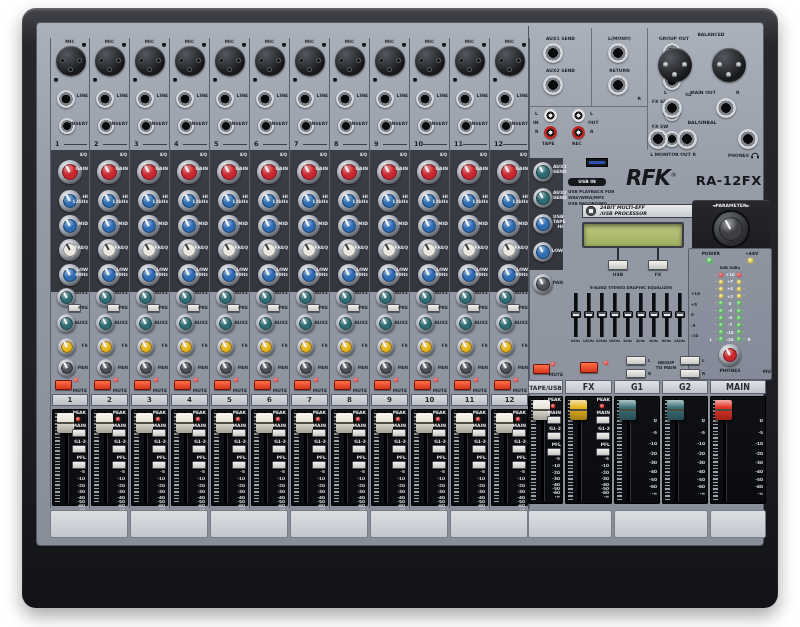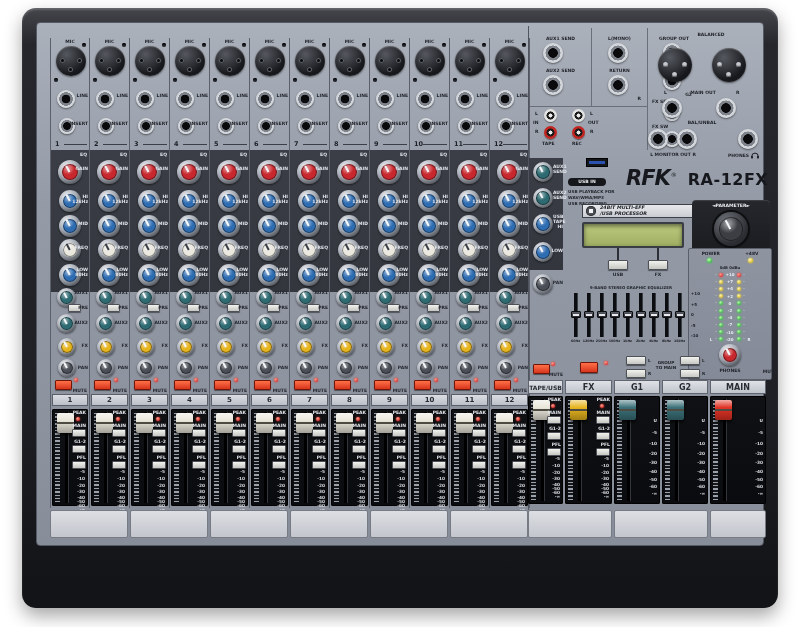--- a/index.html
+++ b/index.html
@@ -106,21 +106,21 @@
     box-shadow:0 1px 1px rgba(0,0,0,.45)}
   .rcw{--rc:#e2e2e2}.rcr{--rc:#c22520}
   .usbport{position:absolute;left:564px;top:150px;width:22px;height:9px;background:#14161a;border:1px solid #000}
   .usbport::after{content:"";position:absolute;left:2px;top:2px;right:2px;height:3px;background:#2c52b0}
   .usbbadge{position:absolute;left:546px;top:170px;width:38px;height:8px;background:#15171b;border-radius:4px;
     color:#eef0f4;font-size:4.5px;font-weight:bold;text-align:center;line-height:8px}
   .usbtxt{position:absolute;left:546px;top:181px;font-size:4.2px;font-weight:bold;color:#23262d;line-height:1.4}
   .brand{position:absolute;left:604px;top:158px;display:flex;align-items:baseline;color:#16181d}
   .brand .logo{font-size:21px;font-weight:900;font-style:italic;letter-spacing:-1px}
   .brand .reg{font-size:6px;margin-left:1px;transform:translateY(-8px)}
-  .brand .model{font-size:16px;font-weight:bold;margin-left:11px;letter-spacing:.5px}
+  .brand .model{font-size:13px;font-weight:bold;margin-left:19px;letter-spacing:.5px}
   .dspbar{position:absolute;left:560px;top:196px;width:122px;height:14px;border:1px solid #3c4046;
     background:linear-gradient(#e8e9ec,#c9ccd2);display:flex;align-items:center}
   .dsplogo{width:10px;height:10px;border-radius:50%;background:radial-gradient(circle,#f2f3f5 0 30%,#4b4f57 34% 100%);
     margin:0 4px 0 3px;box-shadow:inset 0 0 0 1px #333}
   .dsptxt{font-size:4.8px;font-weight:bold;font-style:italic;color:#1c1f24;line-height:1.2}
   .lcd{position:absolute;left:560px;top:214px;width:102px;height:26px;border:2px solid #3a3d44;border-radius:2px;
     background:linear-gradient(180deg,var(--lcd),#9fae62);box-shadow:inset 0 2px 4px rgba(0,0,0,.5)}
   .stem{position:absolute;width:2px;height:12px;background:#2c2f35;top:240px}
   .ubtn{position:absolute;width:20px;height:10px}
   .ubl{position:absolute;font-size:4.5px;font-weight:bold;color:#23262d;width:20px;text-align:center}

